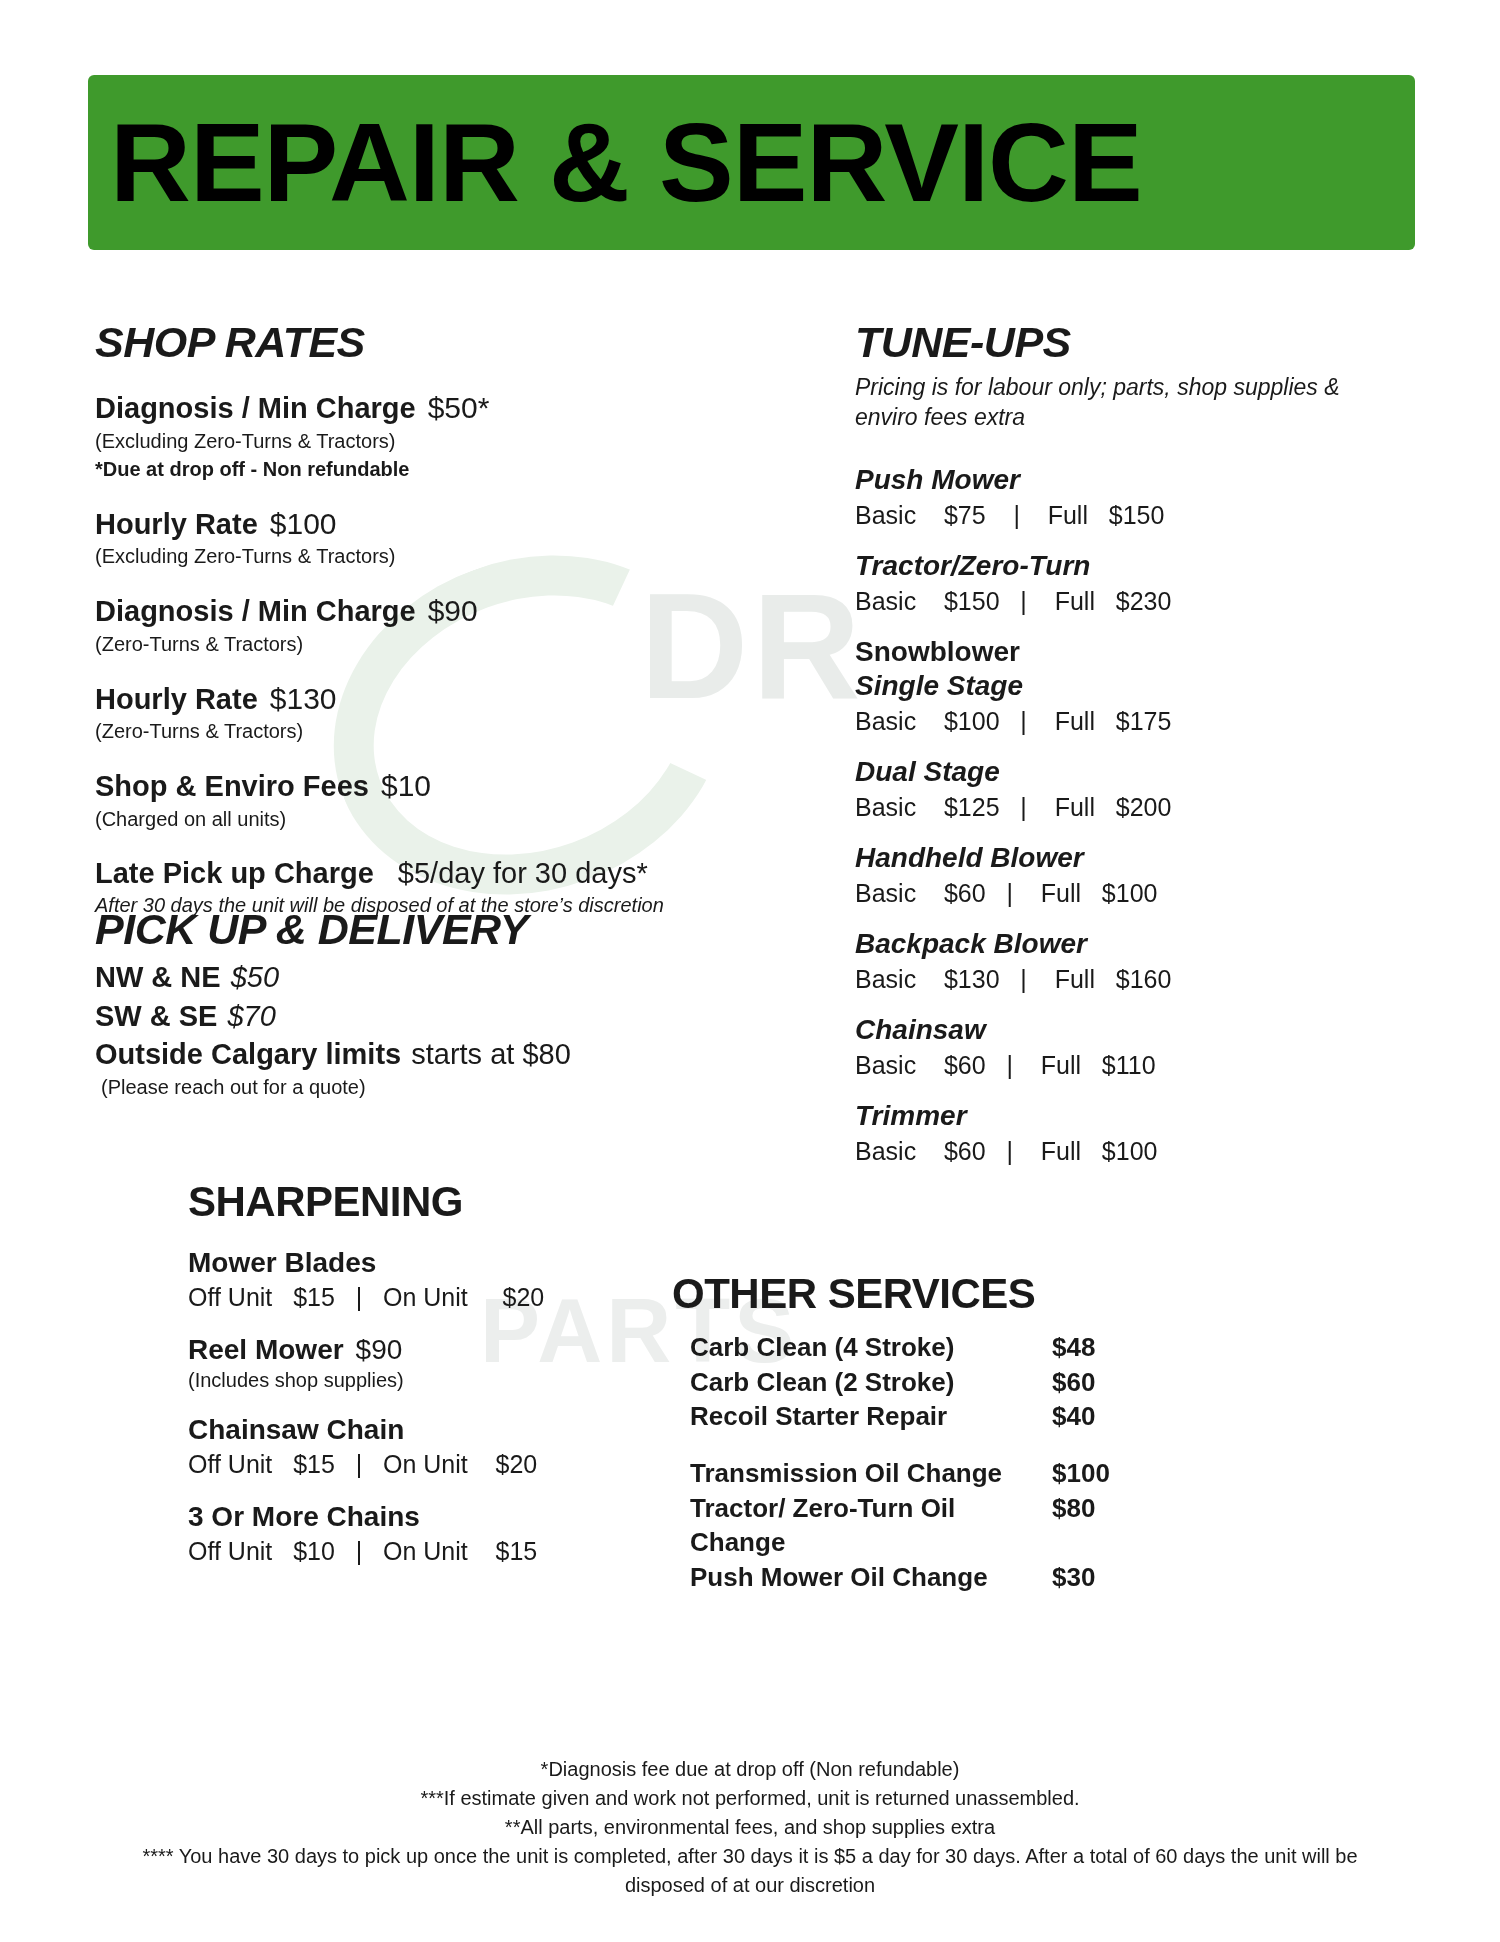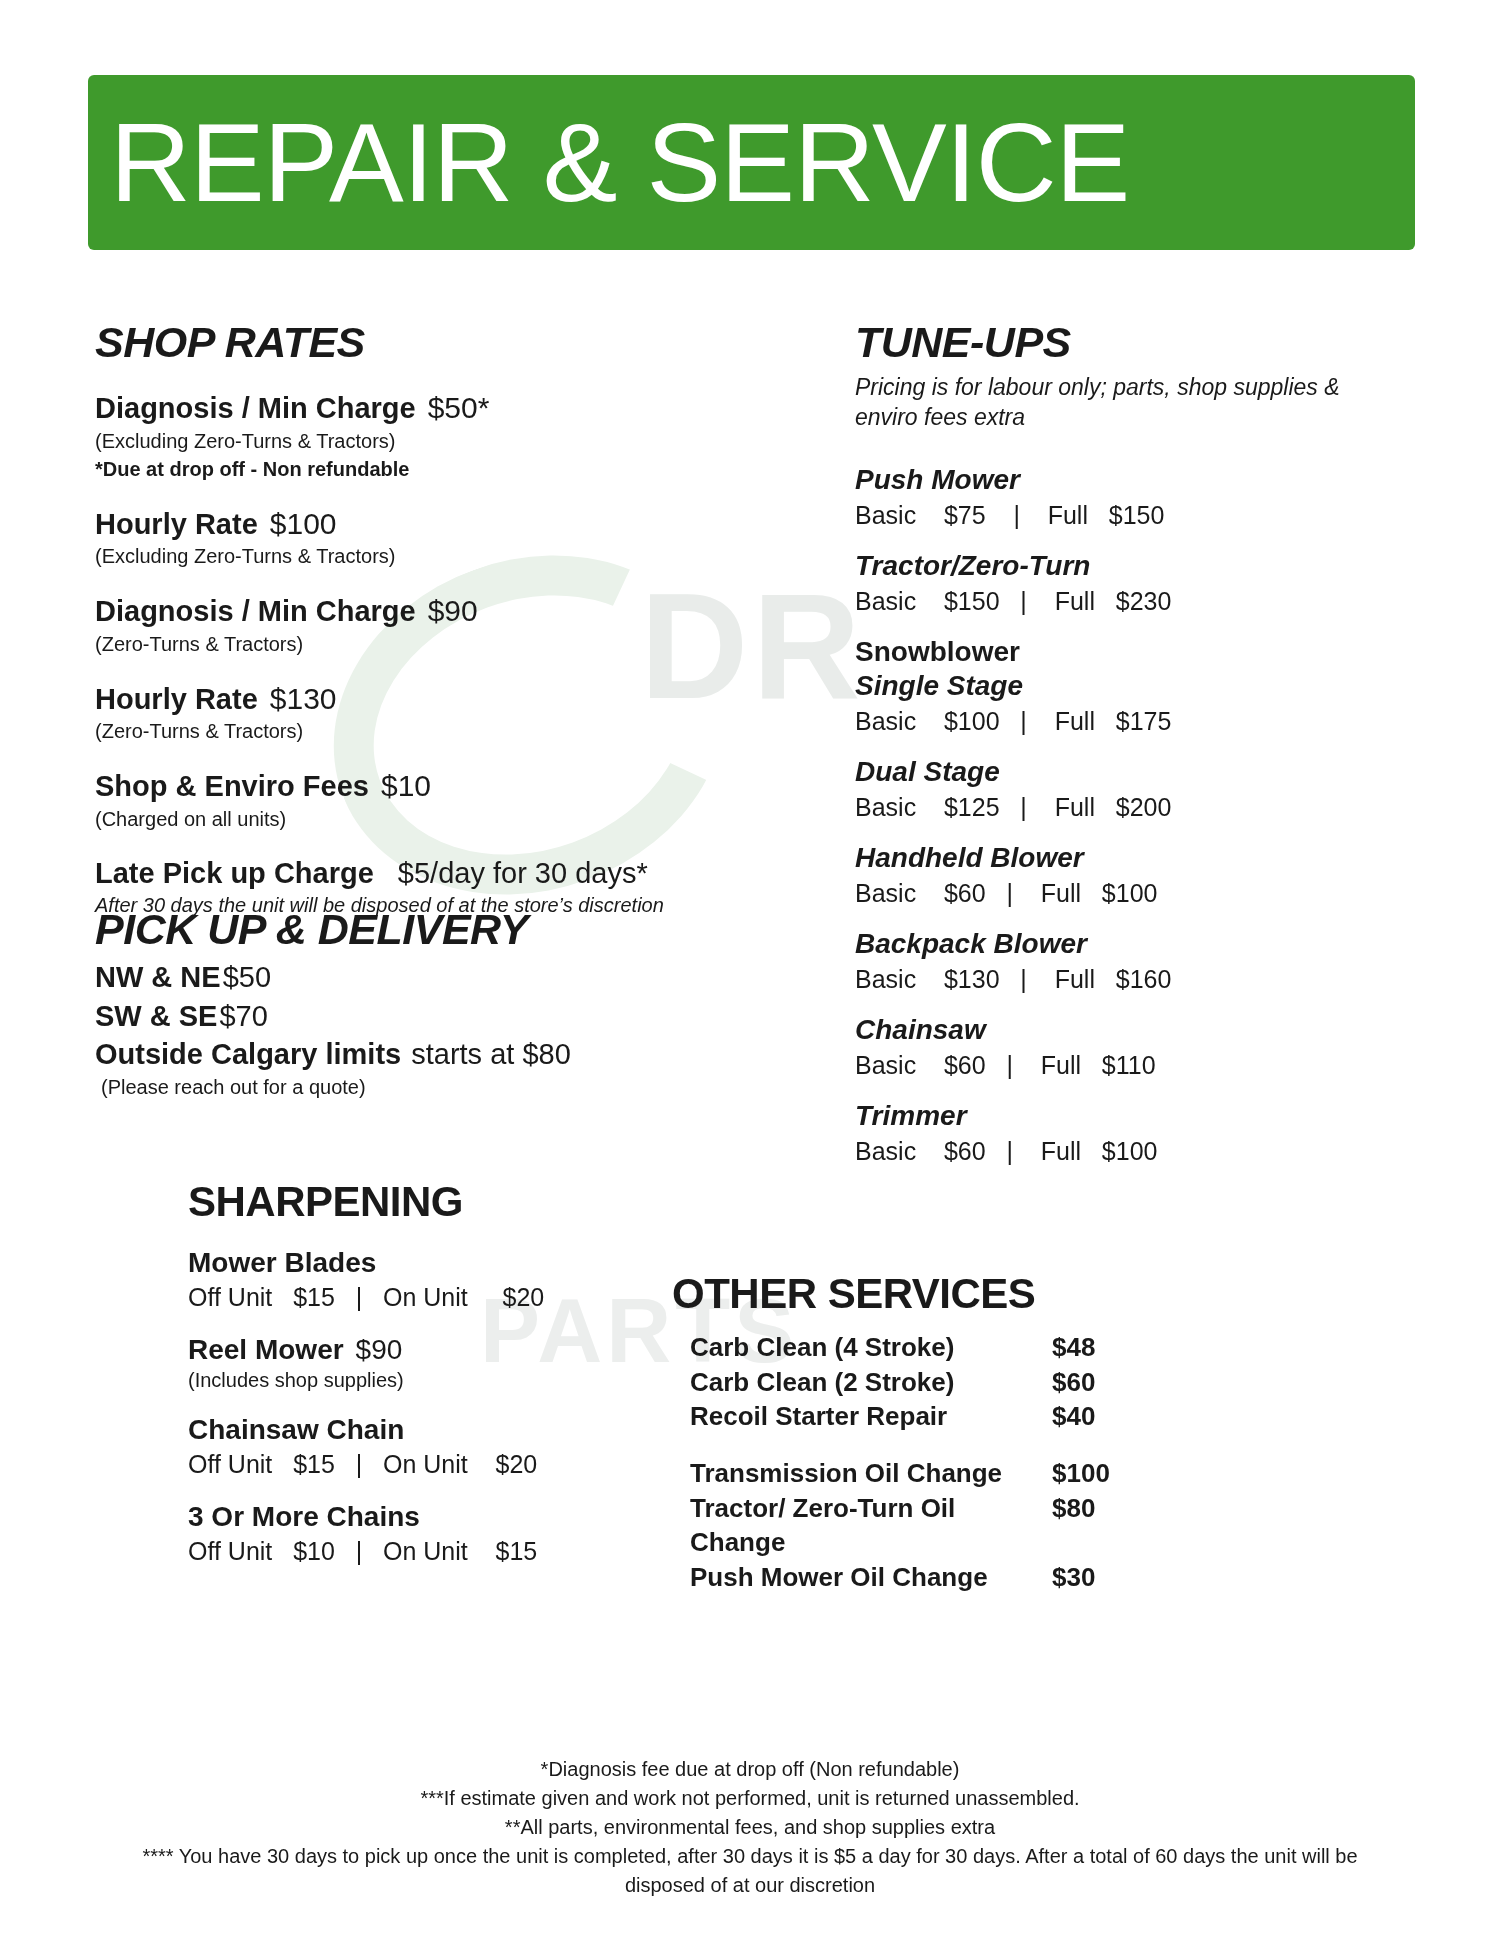--- a/index.html
+++ b/index.html
@@ -62,23 +62,23 @@
     width: 1327px; height: 175px;
     background: #3f9a2c;
     border-radius: 6px;
     z-index: 2;
   }
   .banner-title {
     position: absolute;
     left: 22px;
     top: 50%;
     transform: translateY(-50%);
-    color: #ffffff;
+    color: #000000;
     font-size: 112px;
-    font-weight: 400;
+    font-weight: 700;
     letter-spacing: -1px;
     line-height: 1;
     font-family: "Liberation Sans", sans-serif;
     white-space: nowrap;
   }
 
   
   .content { position: absolute; left: 0; top: 0; width: 1324px; height: 1942px; z-index: 3; }
 
   .col-left { position: absolute; left: 95px; top: 318px; width: 720px; }
@@ -140,21 +140,21 @@
   }
 
   
   .pud { position: absolute; left: 95px; top: 905px; width: 720px; }
   .pud .sec-title { margin-bottom: 4px; }
   .pud-line {
     font-size: 29px;
     font-weight: 700;
     line-height: 1.32;
   }
-  .pud-line .val { font-weight: 400; margin-left: 2px; }
+  .pud-line .val { font-weight: 400; margin-left: 10px; font-style: italic; }
   .pud-line .tail { font-weight: 400; }
 
   
   .sharp { position: absolute; left: 188px; top: 1178px; width: 480px; }
   .sharp .sec-title { font-size: 42px; font-style: normal; font-weight: 800; margin-bottom: 8px; }
   .sharp .row { margin-top: 20px; }
   .sharp-name { font-size: 28px; font-weight: 700; line-height: 1.2; }
   .sharp-name .price { font-weight: 400; margin-left: 12px; }
   .sharp-prices { font-size: 25px; line-height: 1.3; margin-top: 1px; white-space: pre; }
   .sharp-sub { font-size: 20px; line-height: 1.3; }

